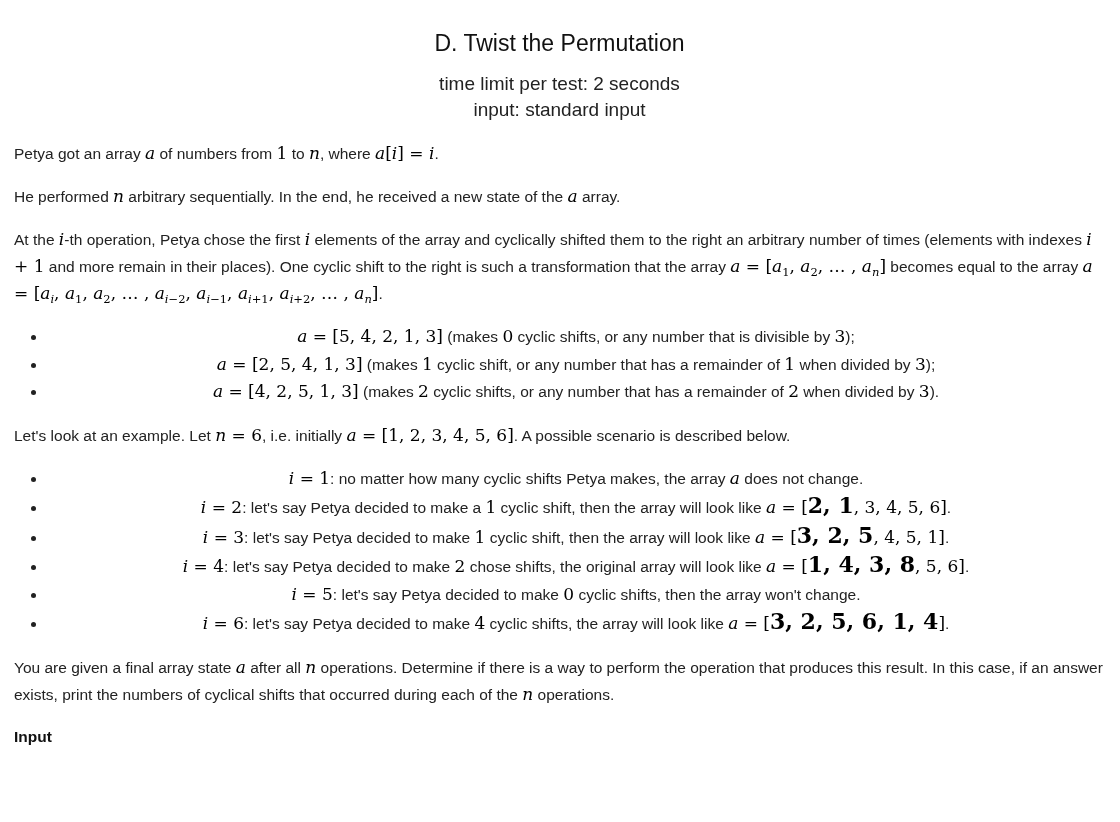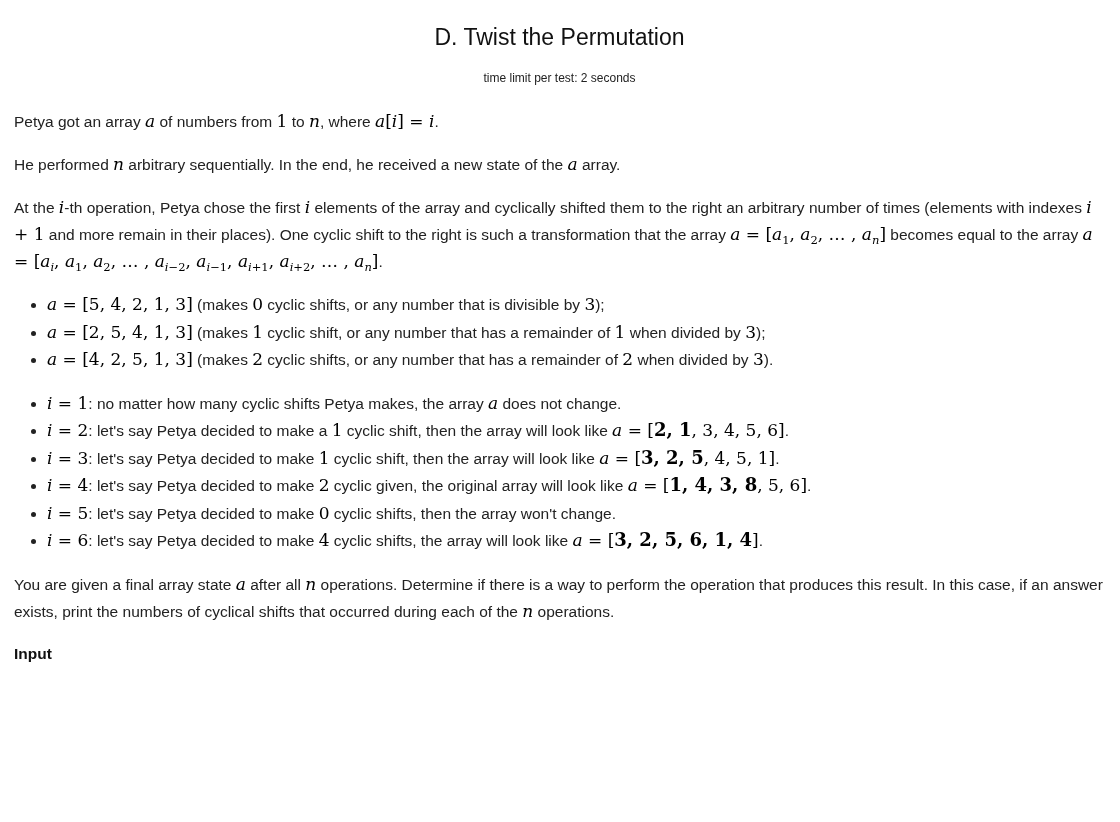--- a/index.html
+++ b/index.html
@@ -6,61 +6,63 @@
   body {
     width: 1120px; height: 822px; overflow: hidden;
     background: #ffffff;
     font-family: "Liberation Sans", sans-serif;
     color: #222222;
   }
   .page { padding: 0 15px 0 14px; }
   .header { text-align: center; }
   .title {
     font-size: 23px; font-weight: 400; color: #111111;
-    margin-top: 24px; margin-bottom: 15px; line-height: 26px;
+    margin-top: 30px; margin-bottom: 15px; line-height: 26px;
   }
-  .meta div { font-size: 12px; line-height: 26px; color: #222222; }
+  .meta div { font-size: 19px; line-height: 26px; color: #222222; }
   .statement { margin-top: 17px; font-size: 15.5px; line-height: 26px; }
   .statement p { margin: 0 0 16px 0; }
-  .statement ul { margin: 0 0 16px 0; padding-left: 33px; }
+  .statement ul { margin: 0 0 16px 0; padding-left: 33px; text-align: center; }
   .statement li { line-height: 26.5px; }
   
   .seg-v { font-family: "DejaVu Serif", serif; font-style: italic; font-size: 17px; color: #000; }
   .seg-n { font-family: "DejaVu Serif", serif; font-size: 17px; color: #000; }
-  .seg-b { font-family: "DejaVu Serif", serif; font-weight: bold; font-size: 18px; color: #000; }
+  .seg-b { font-family: "DejaVu Serif", serif; font-weight: bold; font-size: 22px; color: #000; }
   sub.seg-sub { font-family: "DejaVu Serif", serif; font-size: 11.5px; color: #000; line-height: 0; }
   sub.seg-sub.ital { font-style: italic; }
   .section-title {
     font-size: 15.5px; font-weight: bold; color: #111111;
     margin: 6px 0 0 0; line-height: 26px;
   }
 </style>
 </head>
 <body>
 
 <div class="page">
   <div class="header">
     <div class="title">D. Twist the Permutation</div>
     <div class="meta">
       <div>time limit per test: 2 seconds</div>
+      <div>input: standard input</div>
     </div>
   </div>
   <div class="statement">
       <p><span class="seg-t">Petya got an array </span><span class="seg-v">a</span><span class="seg-t"> of numbers from </span><span class="seg-n">1</span><span class="seg-t"> to </span><span class="seg-v">n</span><span class="seg-t">, where </span><span class="seg-v">a</span><span class="seg-n">[</span><span class="seg-v">i</span><span class="seg-n">] = </span><span class="seg-v">i</span><span class="seg-t">.</span></p>
       <p><span class="seg-t">He performed </span><span class="seg-v">n</span><span class="seg-t"> arbitrary sequentially. In the end, he received a new state of the </span><span class="seg-v">a</span><span class="seg-t"> array.</span></p>
       <p><span class="seg-t">At the </span><span class="seg-v">i</span><span class="seg-t">-th operation, Petya chose the first </span><span class="seg-v">i</span><span class="seg-t"> elements of the array and cyclically shifted them to the right an arbitrary number of times (elements with indexes </span><span class="seg-v">i</span><span class="seg-n"> + 1</span><span class="seg-t"> and more remain in their places). One cyclic shift to the right is such a transformation that the array </span><span class="seg-v">a</span><span class="seg-n"> = [</span><span class="seg-v">a</span><sub class="seg-sub">1</sub><span class="seg-n">, </span><span class="seg-v">a</span><sub class="seg-sub">2</sub><span class="seg-n">, … , </span><span class="seg-v">a</span><sub class="seg-sub ital">n</sub><span class="seg-n">]</span><span class="seg-t"> becomes equal to the array </span><span class="seg-v">a</span><span class="seg-n"> = [</span><span class="seg-v">a</span><sub class="seg-sub ital">i</sub><span class="seg-n">, </span><span class="seg-v">a</span><sub class="seg-sub">1</sub><span class="seg-n">, </span><span class="seg-v">a</span><sub class="seg-sub">2</sub><span class="seg-n">, … , </span><span class="seg-v">a</span><sub class="seg-sub ital">i</sub><sub class="seg-sub">−2</sub><span class="seg-n">, </span><span class="seg-v">a</span><sub class="seg-sub ital">i</sub><sub class="seg-sub">−1</sub><span class="seg-n">, </span><span class="seg-v">a</span><sub class="seg-sub ital">i</sub><sub class="seg-sub">+1</sub><span class="seg-n">, </span><span class="seg-v">a</span><sub class="seg-sub ital">i</sub><sub class="seg-sub">+2</sub><span class="seg-n">, … , </span><span class="seg-v">a</span><sub class="seg-sub ital">n</sub><span class="seg-n">]</span><span class="seg-t">.</span></p>
       <ul>
         <li><span class="seg-v">a</span><span class="seg-n"> = [5, 4, 2, 1, 3]</span><span class="seg-t"> (makes </span><span class="seg-n">0</span><span class="seg-t"> cyclic shifts, or any number that is divisible by </span><span class="seg-n">3</span><span class="seg-t">);</span></li>
         <li><span class="seg-v">a</span><span class="seg-n"> = [2, 5, 4, 1, 3]</span><span class="seg-t"> (makes </span><span class="seg-n">1</span><span class="seg-t"> cyclic shift, or any number that has a remainder of </span><span class="seg-n">1</span><span class="seg-t"> when divided by </span><span class="seg-n">3</span><span class="seg-t">);</span></li>
         <li><span class="seg-v">a</span><span class="seg-n"> = [4, 2, 5, 1, 3]</span><span class="seg-t"> (makes </span><span class="seg-n">2</span><span class="seg-t"> cyclic shifts, or any number that has a remainder of </span><span class="seg-n">2</span><span class="seg-t"> when divided by </span><span class="seg-n">3</span><span class="seg-t">).</span></li>
       </ul>
+      <p><span class="seg-t">Let's look at an example. Let </span><span class="seg-v">n</span><span class="seg-n"> = 6</span><span class="seg-t">, i.e. initially </span><span class="seg-v">a</span><span class="seg-n"> = [1, 2, 3, 4, 5, 6]</span><span class="seg-t">. A possible scenario is described below.</span></p>
       <ul>
         <li><span class="seg-v">i</span><span class="seg-n"> = 1</span><span class="seg-t">: no matter how many cyclic shifts Petya makes, the array </span><span class="seg-v">a</span><span class="seg-t"> does not change.</span></li>
         <li><span class="seg-v">i</span><span class="seg-n"> = 2</span><span class="seg-t">: let's say Petya decided to make a </span><span class="seg-n">1</span><span class="seg-t"> cyclic shift, then the array will look like </span><span class="seg-v">a</span><span class="seg-n"> = [</span><span class="seg-b">2, 1</span><span class="seg-n">, 3, 4, 5, 6]</span><span class="seg-t">.</span></li>
         <li><span class="seg-v">i</span><span class="seg-n"> = 3</span><span class="seg-t">: let's say Petya decided to make </span><span class="seg-n">1</span><span class="seg-t"> cyclic shift, then the array will look like </span><span class="seg-v">a</span><span class="seg-n"> = [</span><span class="seg-b">3, 2, 5</span><span class="seg-n">, 4, 5, 1]</span><span class="seg-t">.</span></li>
-        <li><span class="seg-v">i</span><span class="seg-n"> = 4</span><span class="seg-t">: let's say Petya decided to make </span><span class="seg-n">2</span><span class="seg-t"> cyclic given, the original array will look like </span><span class="seg-v">a</span><span class="seg-n"> = [</span><span class="seg-b">1, 4, 3, 8</span><span class="seg-n">, 5, 6]</span><span class="seg-t">.</span></li>
+        <li><span class="seg-v">i</span><span class="seg-n"> = 4</span><span class="seg-t">: let's say Petya decided to make </span><span class="seg-n">2</span><span class="seg-t"> chose shifts, the original array will look like </span><span class="seg-v">a</span><span class="seg-n"> = [</span><span class="seg-b">1, 4, 3, 8</span><span class="seg-n">, 5, 6]</span><span class="seg-t">.</span></li>
         <li><span class="seg-v">i</span><span class="seg-n"> = 5</span><span class="seg-t">: let's say Petya decided to make </span><span class="seg-n">0</span><span class="seg-t"> cyclic shifts, then the array won't change.</span></li>
         <li><span class="seg-v">i</span><span class="seg-n"> = 6</span><span class="seg-t">: let's say Petya decided to make </span><span class="seg-n">4</span><span class="seg-t"> cyclic shifts, the array will look like </span><span class="seg-v">a</span><span class="seg-n"> = [</span><span class="seg-b">3, 2, 5, 6, 1, 4</span><span class="seg-n">]</span><span class="seg-t">.</span></li>
       </ul>
       <p><span class="seg-t">You are given a final array state </span><span class="seg-v">a</span><span class="seg-t"> after all </span><span class="seg-v">n</span><span class="seg-t"> operations. Determine if there is a way to perform the operation that produces this result. In this case, if an answer exists, print the numbers of cyclical shifts that occurred during each of the </span><span class="seg-v">n</span><span class="seg-t"> operations.</span></p>
       <div class="section-title">Input</div>
     </div>
 </div>
 
 </body></html>

